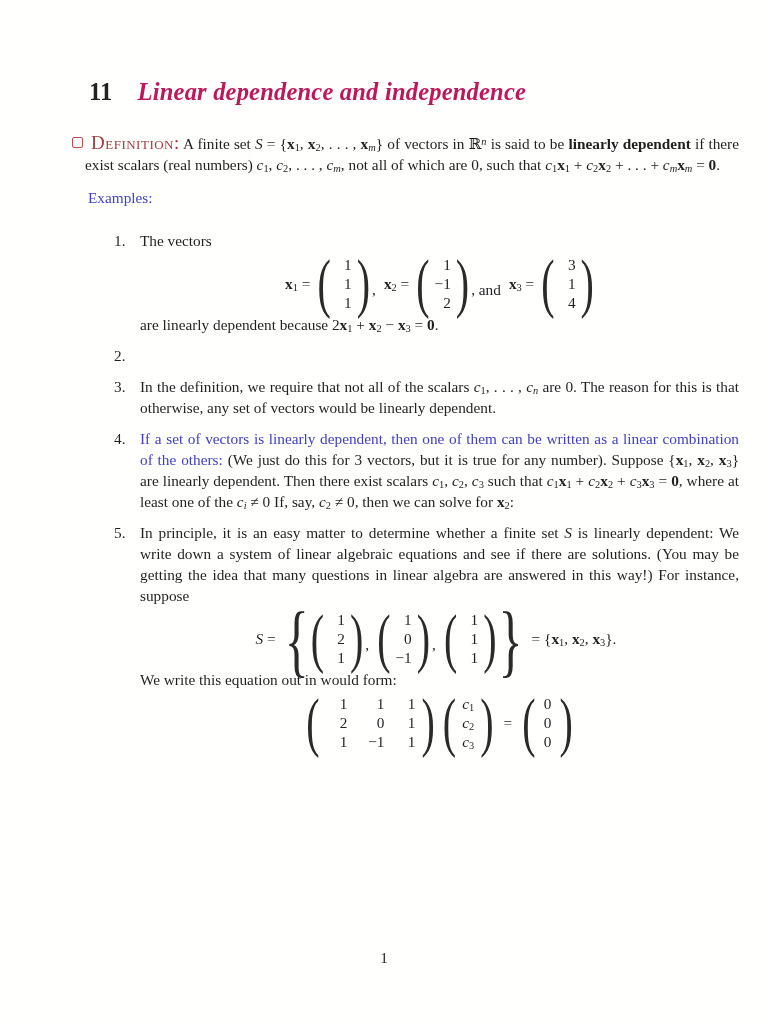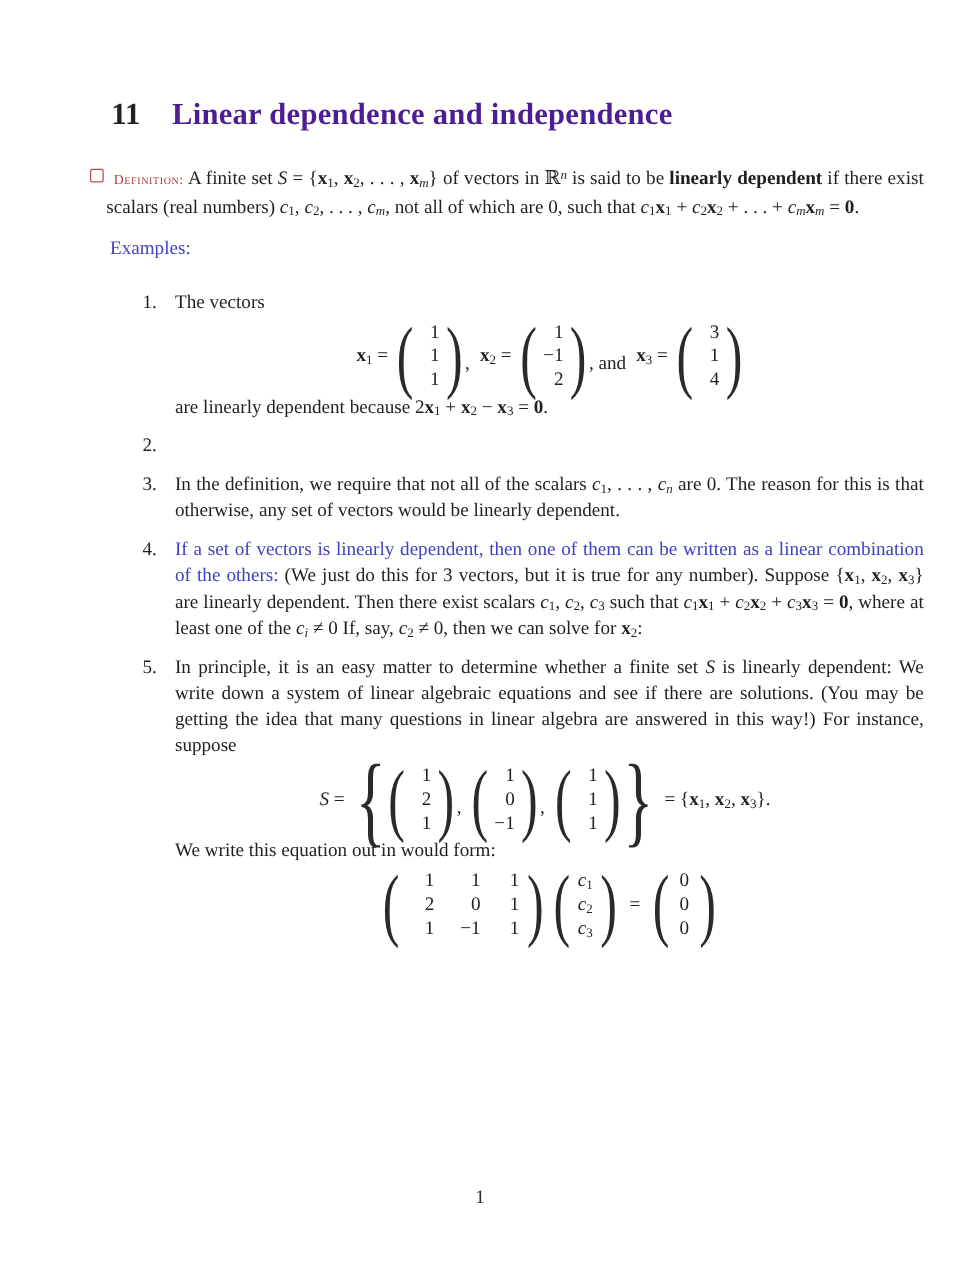--- a/index.html
+++ b/index.html
@@ -9,30 +9,30 @@
     font-family:"Liberation Serif","DejaVu Serif",serif;
     color:#1f1f1f; font-size:15.3px; line-height:21px;
   }
   .content { padding:78px 29px 0 72px; }
 
   
   .heading { display:flex; align-items:baseline; gap:25px;
              margin:0 0 26px 17px; font-size:24.5px; line-height:28px;
              font-weight:bold; letter-spacing:0.2px; }
   .heading .sec-no { color:#232323; }
-  .heading .sec-title { color:#4c1d95; }
+  .heading .sec-title { color:#be185d;font-style:italic; }
 
   
   .definition { text-align:justify; padding-left:13px; text-indent:-13px;
                 margin:0 0 12px 0; }
   .def-square { display:inline-block; width:9px; height:9px;
                 border:1.6px solid #c24a4a; border-radius:2px;
                 margin-right:8px; position:relative; top:-1px; }
   .def-label { font-variant:small-caps; color:#a23b42;
-               letter-spacing:0.5px; font-size:11px; }
+               letter-spacing:0.5px; font-size:19px; }
 
   .examples-label { color:#4343bf; margin:0 0 22px 16px; }
 
   
   .item { display:flex; margin-bottom:10px; }
   .item .num { width:26px; flex:0 0 26px; margin-left:42px; }
   .item .ibody { flex:1; text-align:justify; }
   .item .ibody p { margin:0; }
   .blue { color:#4040c0; }
 

